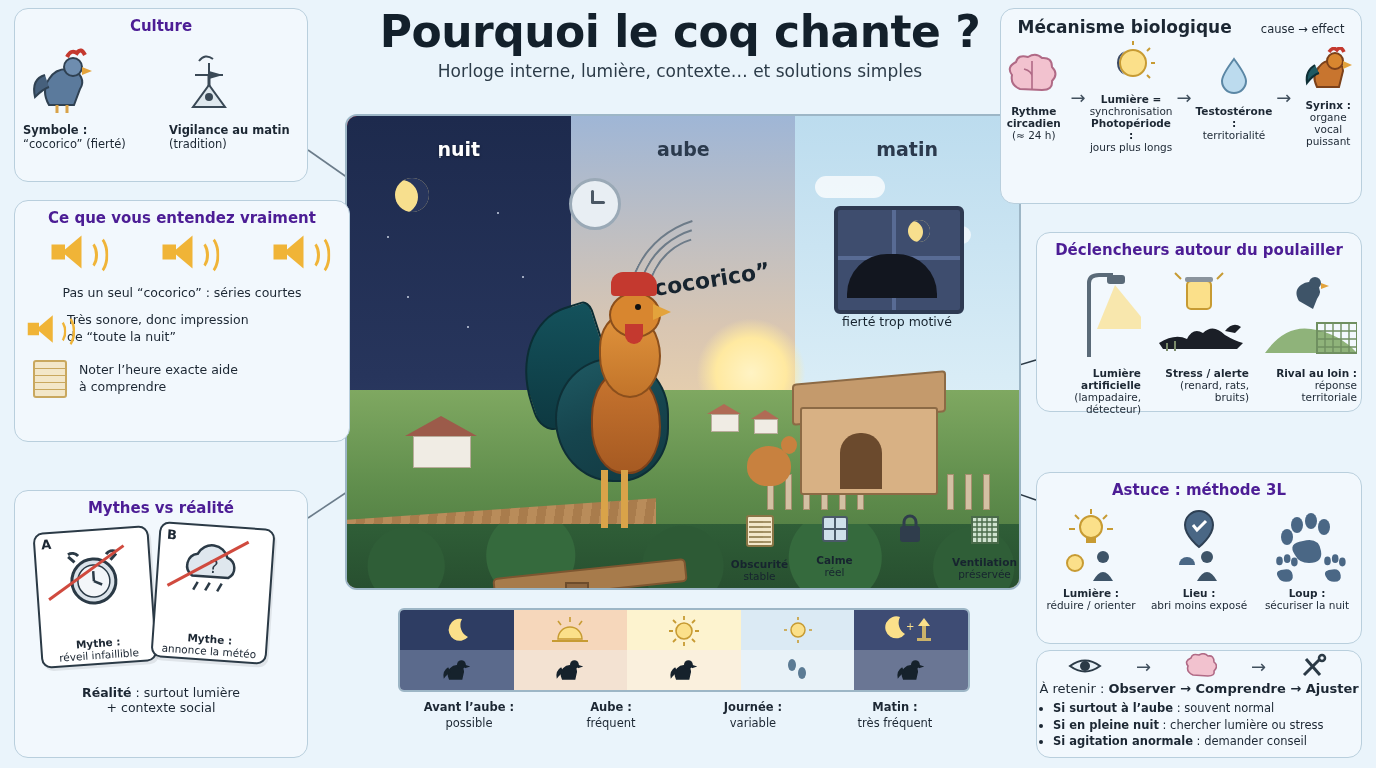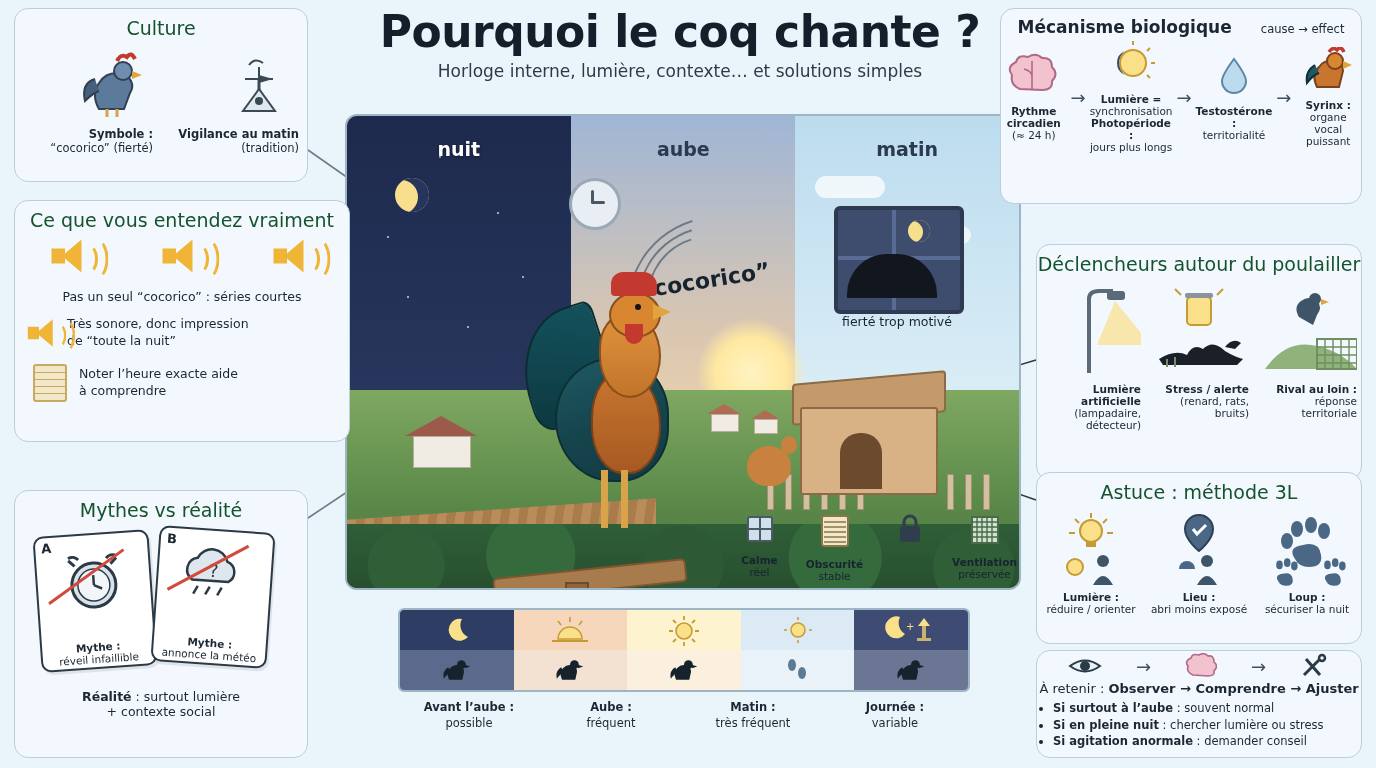--- a/index.html
+++ b/index.html
@@ -12,21 +12,21 @@
   }
   .root{position:absolute;inset:0;}
   .card{
     position:absolute;
     background:#f2f8fd;
     border:1.6px solid #b9cfdd;
     border-radius:14px;
     box-sizing:border-box;
   }
   .card-title{
-    text-align:center;font-weight:normal;font-size:19px;color:#14532d;
+    text-align:center;font-weight:bold;font-size:15px;color:#4c1d95;
   }
   .tiny{font-size:10.5px;}
   .small{font-size:11.5px;}
   .mid{font-size:12.5px;}
   .ctr{text-align:center;}
   b{font-weight:bold;}
 
   
   #header{position:absolute;left:330px;top:6px;width:700px;text-align:center;}
   #header .h1{
@@ -124,41 +124,41 @@
   .scene-icons{position:absolute;left:380px;bottom:6px;width:290px;display:flex;gap:10px;justify-content:flex-start;}
   .scene-ico{width:84px;text-align:center;color:#17242f;}
   .scene-ico .gl{display:block;margin:0 auto 3px;}
 
   
   #card-culture{left:14px;top:8px;width:294px;height:174px;}
   #card-hear{left:14px;top:200px;width:336px;height:242px;}
   #card-myth{left:14px;top:490px;width:294px;height:268px;}
 
   .culture-row{display:flex;justify-content:space-around;align-items:flex-end;margin-top:6px;}
-  .culture-col{width:130px;text-align:right;}
+  .culture-col{width:130px;text-align:left;}
 
   .speaker{display:inline-block;position:relative;width:26px;height:22px;}
   .speaker .bx{position:absolute;left:0;top:6px;width:9px;height:10px;background:#f0b437;}
   .speaker .cone{position:absolute;left:7px;top:0;width:0;height:0;border-top:11px solid transparent;border-bottom:11px solid transparent;border-right:13px solid #f0b437;}
   .speaker .arc{position:absolute;border:2px solid #f0b437;border-radius:50%;border-left-color:transparent;border-top-color:transparent;border-bottom-color:transparent;}
 
   .note-ico{width:30px;height:34px;background:#f3e7c9;border:2px solid #c9a85f;border-radius:3px;
     background-image:repeating-linear-gradient(180deg,transparent 0 6px,#c9a85f 6px 7px);}
 
   .myth-cards{position:relative;height:150px;margin-top:8px;}
   .myth-card{position:absolute;width:112px;height:132px;background:#fff;border:2px solid #2a3views;
     border:2px solid #2b3a46;border-radius:10px;box-shadow:2px 3px 0 rgba(0,0,0,.08);}
   #mythA{left:22px;top:4px;transform:rotate(-4deg);}
   #mythB{left:140px;top:0px;transform:rotate(4deg);}
   .myth-letter{position:absolute;left:6px;top:3px;font-size:13px;font-weight:bold;}
   .slash{position:absolute;left:10px;top:18px;width:92px;height:3px;background:#d04a3e;transform:rotate(-32deg);transform-origin:left center;}
 
   
   #card-bio{left:1000px;top:8px;width:362px;height:196px;}
-  #card-trig{left:1036px;top:244px;width:326px;height:236px;}
+  #card-trig{left:1036px;top:232px;width:326px;height:180px;}
   #card-3l{left:1036px;top:472px;width:326px;height:172px;}
   #card-retain{left:1036px;top:650px;width:326px;height:108px;}
 
   .bio-row{display:flex;align-items:center;justify-content:center;gap:4px;margin-top:4px;}
   .bio-item{width:78px;text-align:center;}
   .arrow{font-size:18px;color:#41505e;}
 
   .trig-row{display:flex;justify-content:space-around;margin-top:8px;}
   .trig-col{width:100px;text-align:right;}
 
@@ -288,44 +288,44 @@
       <div class="r-eye"></div>
       <div class="r-leg" style="left:74px;top:196px;"></div>
       <div class="r-leg" style="left:94px;top:196px;"></div>
     </div>
     <div class="perch"></div>
     <div class="perch-post"></div>
 
     <div class="scene-icons">
       <div class="scene-ico">
         <span class="gl">
-          <svg width="36" height="36" viewBox="0 0 36 36">
-              <rect x="6" y="6" width="24" height="24" rx="2" fill="#cfe0ea" stroke="#4a5a68" stroke-width="2"></rect>
-              <line x1="18" y1="6" x2="18" y2="30" stroke="#4a5a68" stroke-width="2"></line>
-              <line x1="6" y1="18" x2="30" y2="18" stroke="#4a5a68" stroke-width="2"></line>
-            </svg>
-        </span>
-        <div class="tiny"><b>Calme</b></div>
-        <div class="tiny">réel</div>
-      </div>
-      <div class="scene-ico">
-        <span class="gl">
           <svg width="40" height="40" viewBox="0 0 40 40">
               <rect x="7" y="5" width="26" height="30" rx="2" fill="#f3e7c9" stroke="#8a7646" stroke-width="2"></rect>
               <g stroke="#8a7646" stroke-width="1.6">
                 <line x1="9" y1="11" x2="31" y2="11"></line>
                 <line x1="9" y1="16" x2="31" y2="16"></line>
                 <line x1="9" y1="21" x2="31" y2="21"></line>
                 <line x1="9" y1="26" x2="31" y2="26"></line>
                 <line x1="9" y1="31" x2="31" y2="31"></line>
               </g>
             </svg>
         </span>
         <div class="tiny"><b>Obscurité</b></div>
         <div class="tiny">stable</div>
+      </div>
+      <div class="scene-ico">
+        <span class="gl">
+          <svg width="36" height="36" viewBox="0 0 36 36">
+              <rect x="6" y="6" width="24" height="24" rx="2" fill="#cfe0ea" stroke="#4a5a68" stroke-width="2"></rect>
+              <line x1="18" y1="6" x2="18" y2="30" stroke="#4a5a68" stroke-width="2"></line>
+              <line x1="6" y1="18" x2="30" y2="18" stroke="#4a5a68" stroke-width="2"></line>
+            </svg>
+        </span>
+        <div class="tiny"><b>Calme</b></div>
+        <div class="tiny">réel</div>
       </div>
       <div class="scene-ico">
         <span class="gl">
           <svg width="36" height="36" viewBox="0 0 36 36">
               <rect x="8" y="15" width="20" height="16" rx="3" fill="#2f3d4c"></rect>
               <path d="M12 15 v-4 a6 6 0 0 1 12 0 v4" fill="none" stroke="#2f3d4c" stroke-width="3"></path>
             </svg>
         </span>
       </div>
       <div class="scene-ico">
@@ -768,23 +768,23 @@
     <div class="tl-labels">
       <div class="tl-lab">
         <b>Avant l’aube :</b><br>
         <span>possible</span>
       </div>
       <div class="tl-lab">
         <b>Aube :</b><br>
         <span>fréquent</span>
       </div>
       <div class="tl-lab">
+        <b>Journée :</b><br>
+        <span>variable</span>
+      </div>
+      <div class="tl-lab">
         <b>Matin :</b><br>
         <span>très fréquent</span>
       </div>
-      <div class="tl-lab">
-        <b>Journée :</b><br>
-        <span>variable</span>
-      </div>
     </div>
   </div>
 
 </div>
 
 </body></html>

